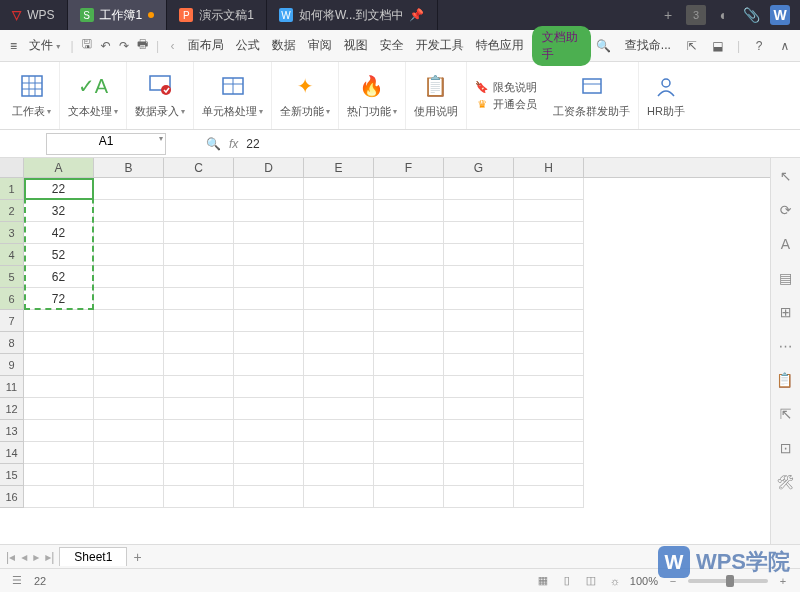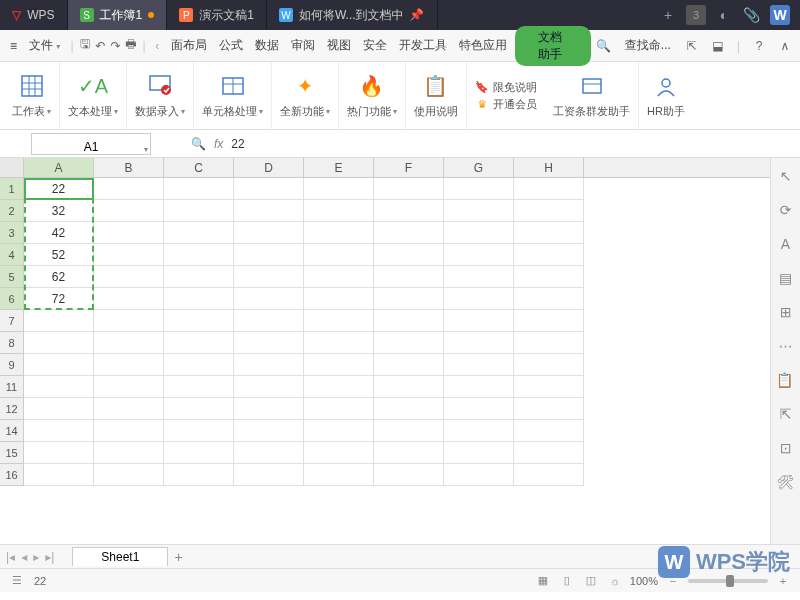--- a/index.html
+++ b/index.html
@@ -15,38 +15,38 @@
 .tab-icon.blue { background: #42a5f5; }
 .tab-dot { width: 6px; height: 6px; background: #ff9800; border-radius: 50%; }
 .titlebar-right { margin-left: auto; display: flex; align-items: center; gap: 8px; padding-right: 10px; }
 .titlebar-btn { width: 20px; height: 20px; display: flex; align-items: center; justify-content: center; color: #999; font-size: 14px; cursor: pointer; }
 .badge { background: #555; padding: 0 4px; border-radius: 2px; font-size: 11px; }
 
 
 .menubar { height: 32px; background: #f7f7f7; border-bottom: 1px solid #ddd; display: flex; align-items: center; padding: 0 6px; font-size: 12px; color: #444; gap: 4px; }
 .menu-item { padding: 2px 4px; cursor: pointer; white-space: nowrap; }
 .menu-sep { color: #ccc; margin: 0 2px; }
-.pill { background: #4caf50; color: #0f172a; padding: 3px 23px; border-radius: 10px; font-size: 12px; }
+.pill { background: #4caf50; color: #701a75; padding: 3px 10px; border-radius: 10px; font-size: 12px; }
 .menubar-right { margin-left: auto; display: flex; align-items: center; gap: 8px; }
 .mb-icon { width: 18px; height: 18px; display: flex; align-items: center; justify-content: center; color: #666; cursor: pointer; }
 
 
 .ribbon { height: 68px; background: #fff; border-bottom: 1px solid #ddd; display: flex; align-items: center; padding: 0 4px; }
 .ribbon-group { display: flex; flex-direction: column; align-items: center; justify-content: center; padding: 0 8px; gap: 4px; border-right: 1px solid #eee; height: 100%; cursor: pointer; }
 .ribbon-group:last-child { border-right: none; }
 .ribbon-icon { width: 28px; height: 28px; display: flex; align-items: center; justify-content: center; font-size: 20px; color: #4a7ec9; }
 .ribbon-label { font-size: 11px; color: #555; white-space: nowrap; display: flex; align-items: center; gap: 2px; }
 .ribbon-col { display: flex; flex-direction: column; gap: 2px; padding: 0 8px; font-size: 11px; color: #555; }
 .ribbon-row { display: flex; align-items: center; gap: 4px; cursor: pointer; }
 .mini-icon { width: 14px; height: 14px; display: inline-flex; align-items: center; justify-content: center; }
 .dd-arrow { font-size: 8px; color: #888; }
 
 
 .formulabar { height: 28px; background: #fff; border-bottom: 1px solid #ddd; display: flex; align-items: center; font-size: 12px; }
-.namebox { width: 120px; height: 22px; border: 1px solid #ccc; margin-left: 31px; display: flex; align-items: flex-end; justify-content: center; background: #fff; position: relative; }
+.namebox { width: 120px; height: 22px; border: 1px solid #ccc; margin-left: 46px; display: flex; align-items: flex-start; justify-content: center; background: #fff; position: relative; }
 .namebox-dd { position: absolute; right: 2px; font-size: 8px; color: #888; }
 .fx-area { display: flex; align-items: center; gap: 8px; margin-left: 40px; color: #888; }
 .fx-input { flex: 1; padding: 0 8px; color: #333; }
 
 
 .grid-wrap { position: relative; height: 386px; display: flex; }
 .grid-main { flex: 1; overflow: hidden; position: relative; }
 .colheaders { display: flex; height: 20px; background: #f0f0f0; border-bottom: 1px solid #ccc; }
 .corner { width: 24px; border-right: 1px solid #ccc; background: #e8e8e8; }
 .colh { width: 70px; border-right: 1px solid #ccc; display: flex; align-items: center; justify-content: center; font-size: 12px; color: #555; }
@@ -60,21 +60,21 @@
 .active-cell { position: absolute; left: 24px; top: 20px; width: 70px; height: 22px; border: 2px solid #4caf50; pointer-events: none; }
 
 
 .rsidebar { width: 30px; background: #f4f4f4; border-left: 1px solid #ddd; display: flex; flex-direction: column; align-items: center; padding-top: 8px; gap: 14px; }
 .rs-icon { width: 20px; height: 20px; display: flex; align-items: center; justify-content: center; color: #888; cursor: pointer; font-size: 14px; }
 
 
 .sheettabs { height: 24px; background: #f7f7f7; border-top: 1px solid #ddd; display: flex; align-items: center; font-size: 12px; padding: 0 4px; }
 .st-nav { display: flex; gap: 2px; color: #aaa; }
 .st-nav span { cursor: pointer; padding: 0 2px; }
-.sheet-tab { background: #fff; border: 1px solid #ccc; border-bottom: none; padding: 2px 28px; margin-left: 16px; cursor: pointer; }
+.sheet-tab { background: #fff; border: 1px solid #ccc; border-bottom: none; padding: 2px 14px; margin-left: 3px; cursor: pointer; }
 .add-sheet { margin-left: 6px; color: #888; cursor: pointer; font-size: 14px; }
 
 
 .statusbar { height: 24px; background: #f7f7f7; border-top: 1px solid #ddd; display: flex; align-items: center; font-size: 11px; color: #666; padding: 0 8px; }
 .sb-left { display: flex; align-items: center; gap: 8px; }
 .sb-right { margin-left: auto; display: flex; align-items: center; gap: 6px; }
 .sb-icon { width: 18px; height: 16px; display: flex; align-items: center; justify-content: center; cursor: pointer; color: #888; border: 1px solid transparent; }
 .zoom-slider { width: 80px; height: 4px; background: #ccc; position: relative; border-radius: 2px; }
 .zoom-thumb { position: absolute; left: 38px; top: -4px; width: 8px; height: 12px; background: #888; border-radius: 2px; }
 
@@ -383,20 +383,31 @@
           <div class="cell"></div>
           <div class="cell"></div>
           <div class="cell"></div>
           <div class="cell"></div>
           <div class="cell"></div>
           <div class="cell"></div>
           <div class="cell"></div>
           <div class="cell"></div>
         </div>
         <div class="row">
+          <div class="rowh">13</div>
+          <div class="cell"></div>
+          <div class="cell"></div>
+          <div class="cell"></div>
+          <div class="cell"></div>
+          <div class="cell"></div>
+          <div class="cell"></div>
+          <div class="cell"></div>
+          <div class="cell"></div>
+        </div>
+        <div class="row">
           <div class="rowh">14</div>
           <div class="cell"></div>
           <div class="cell"></div>
           <div class="cell"></div>
           <div class="cell"></div>
           <div class="cell"></div>
           <div class="cell"></div>
           <div class="cell"></div>
           <div class="cell"></div>
         </div>

